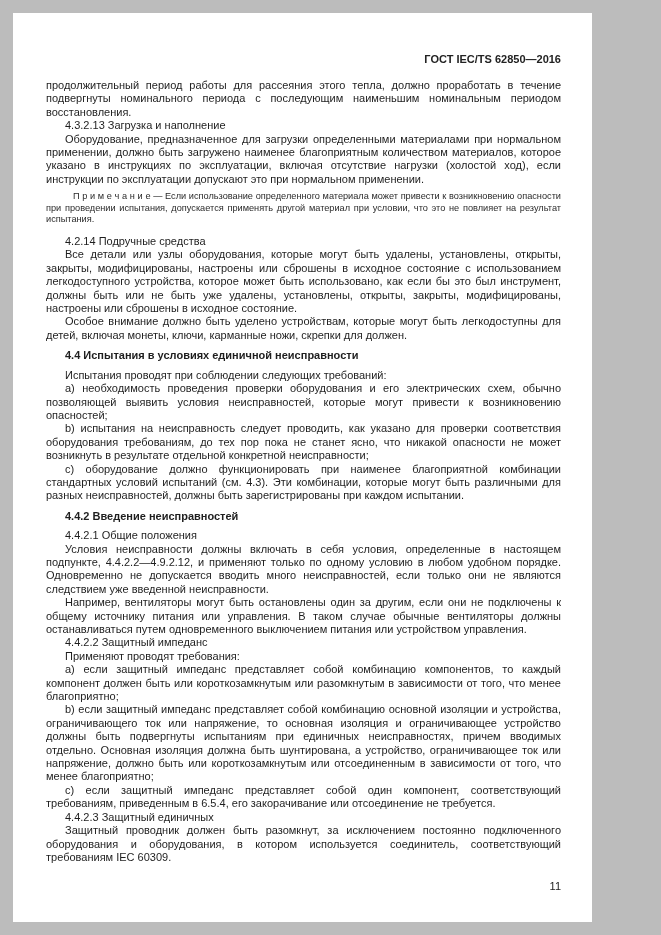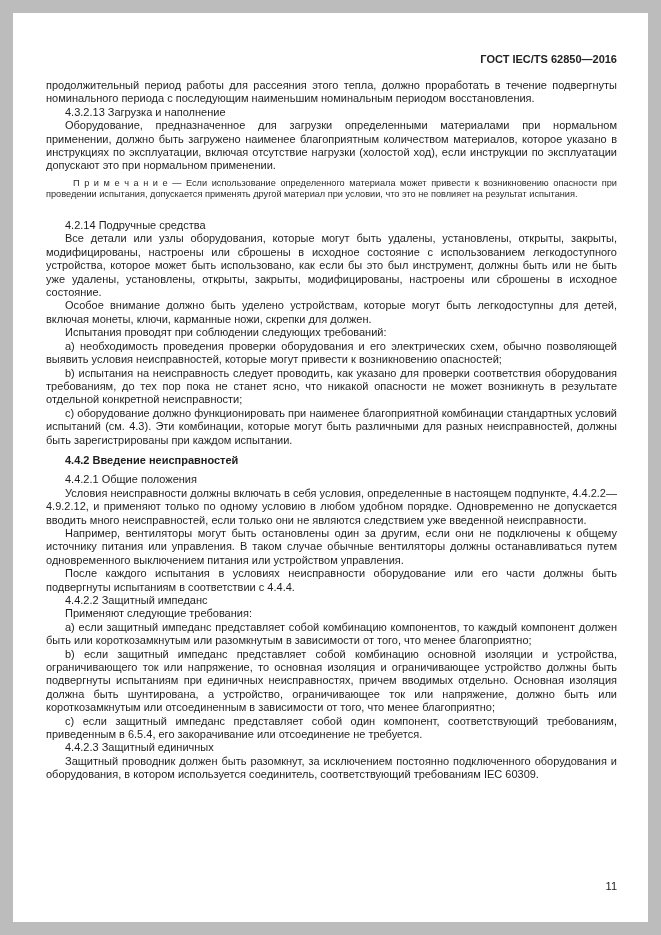--- a/index.html
+++ b/index.html
@@ -8,21 +8,21 @@
     height: 935px;
     background: #bcbcbc;
     font-family: "Liberation Sans", "DejaVu Sans", sans-serif;
     position: relative;
     overflow: hidden;
   }
   .page {
     position: absolute;
     left: 13px;
     top: 13px;
-    width: 635px;
+    width: 579px;
     height: 909px;
     background: #ffffff;
     box-sizing: border-box;
     padding: 40px 31px 28px 33px;
   }
   .doc-header {
     text-align: right;
     font-weight: bold;
     font-size: 11px;
     color: #222222;
@@ -32,21 +32,21 @@
     font-size: 11px;
     line-height: 13.4px;
     text-align: justify;
     color: #1e1e1e;
   }
   .content p { margin: 0; text-indent: 19px; }
   .content p.continuation { text-indent: 0; }
   .content p.note {
     font-size: 9.2px;
     line-height: 11.6px;
-    margin: 5px 0 18px 0;
+    margin: 5px 0 9px 0;
     text-indent: 27px;
     color: #2a2a2a;
   }
   .content p.heading { font-weight: bold; margin: 7px 0 6px 0; }
   .page-number {
     position: absolute;
     right: 31px;
     bottom: 30px;
     font-size: 11px;
     color: #222222;
@@ -59,31 +59,31 @@
 <div class="page">
   <div class="doc-header">ГОСТ IEC/TS 62850—2016</div>
   <div class="content">
       <p class="continuation">продолжительный период работы для рассеяния этого тепла, должно проработать в течение подвергнуты номинального периода с последующим наименьшим номинальным периодом восстановления.</p>
       <p class="body">4.3.2.13 Загрузка и наполнение</p>
       <p class="body">Оборудование, предназначенное для загрузки определенными материалами при нормальном применении, должно быть загружено наименее благоприятным количеством материалов, которое указано в инструкциях по эксплуатации, включая отсутствие нагрузки (холостой ход), если инструкции по эксплуатации допускают это при нормальном применении.</p>
       <p class="note">П р и м е ч а н и е — Если использование определенного материала может привести к возникновению опасности при проведении испытания, допускается применять другой материал при условии, что это не повлияет на результат испытания.</p>
       <p class="body">4.2.14 Подручные средства</p>
       <p class="body">Все детали или узлы оборудования, которые могут быть удалены, установлены, открыты, закрыты, модифицированы, настроены или сброшены в исходное состояние с использованием легкодоступного устройства, которое может быть использовано, как если бы это был инструмент, должны быть или не быть уже удалены, установлены, открыты, закрыты, модифицированы, настроены или сброшены в исходное состояние.</p>
       <p class="body">Особое внимание должно быть уделено устройствам, которые могут быть легкодоступны для детей, включая монеты, ключи, карманные ножи, скрепки для должен.</p>
+      <p class="heading">4.4 Испытания в условиях единичной неисправности</p>
       <p class="body">Испытания проводят при соблюдении следующих требований:</p>
       <p class="body">a) необходимость проведения проверки оборудования и его электрических схем, обычно позволяющей выявить условия неисправностей, которые могут привести к возникновению опасностей;</p>
       <p class="body">b) испытания на неисправность следует проводить, как указано для проверки соответствия оборудования требованиям, до тех пор пока не станет ясно, что никакой опасности не может возникнуть в результате отдельной конкретной неисправности;</p>
       <p class="body">c) оборудование должно функционировать при наименее благоприятной комбинации стандартных условий испытаний (см. 4.3). Эти комбинации, которые могут быть различными для разных неисправностей, должны быть зарегистрированы при каждом испытании.</p>
       <p class="heading">4.4.2 Введение неисправностей</p>
       <p class="body">4.4.2.1 Общие положения</p>
       <p class="body">Условия неисправности должны включать в себя условия, определенные в настоящем подпункте, 4.4.2.2—4.9.2.12, и применяют только по одному условию в любом удобном порядке. Одновременно не допускается вводить много неисправностей, если только они не являются следствием уже введенной неисправности.</p>
       <p class="body">Например, вентиляторы могут быть остановлены один за другим, если они не подключены к общему источнику питания или управления. В таком случае обычные вентиляторы должны останавливаться путем одновременного выключением питания или устройством управления.</p>
-      <p class="body">После каждого испытания в условиях неисправности оборудование или его части должны быть подвергнуты испытаниям в соответствии с 4.4.4.</p>
       <p class="body">4.4.2.2 Защитный импеданс</p>
-      <p class="body">Применяют следующие требования:</p>
+      <p class="body">Применяют проводят требования:</p>
       <p class="body">a) если защитный импеданс представляет собой комбинацию компонентов, то каждый компонент должен быть или короткозамкнутым или разомкнутым в зависимости от того, что менее благоприятно;</p>
       <p class="body">b) если защитный импеданс представляет собой комбинацию основной изоляции и устройства, ограничивающего ток или напряжение, то основная изоляция и ограничивающее устройство должны быть подвергнуты испытаниям при единичных неисправностях, причем вводимых отдельно. Основная изоляция должна быть шунтирована, а устройство, ограничивающее ток или напряжение, должно быть или короткозамкнутым или отсоединенным в зависимости от того, что менее благоприятно;</p>
       <p class="body">c) если защитный импеданс представляет собой один компонент, соответствующий требованиям, приведенным в 6.5.4, его закорачивание или отсоединение не требуется.</p>
       <p class="body">4.4.2.3 Защитный единичных</p>
       <p class="body">Защитный проводник должен быть разомкнут, за исключением постоянно подключенного оборудования и оборудования, в котором используется соединитель, соответствующий требованиям IEC 60309.</p>
     </div>
   <div class="page-number">11</div>
 </div>
 
 </body></html>

